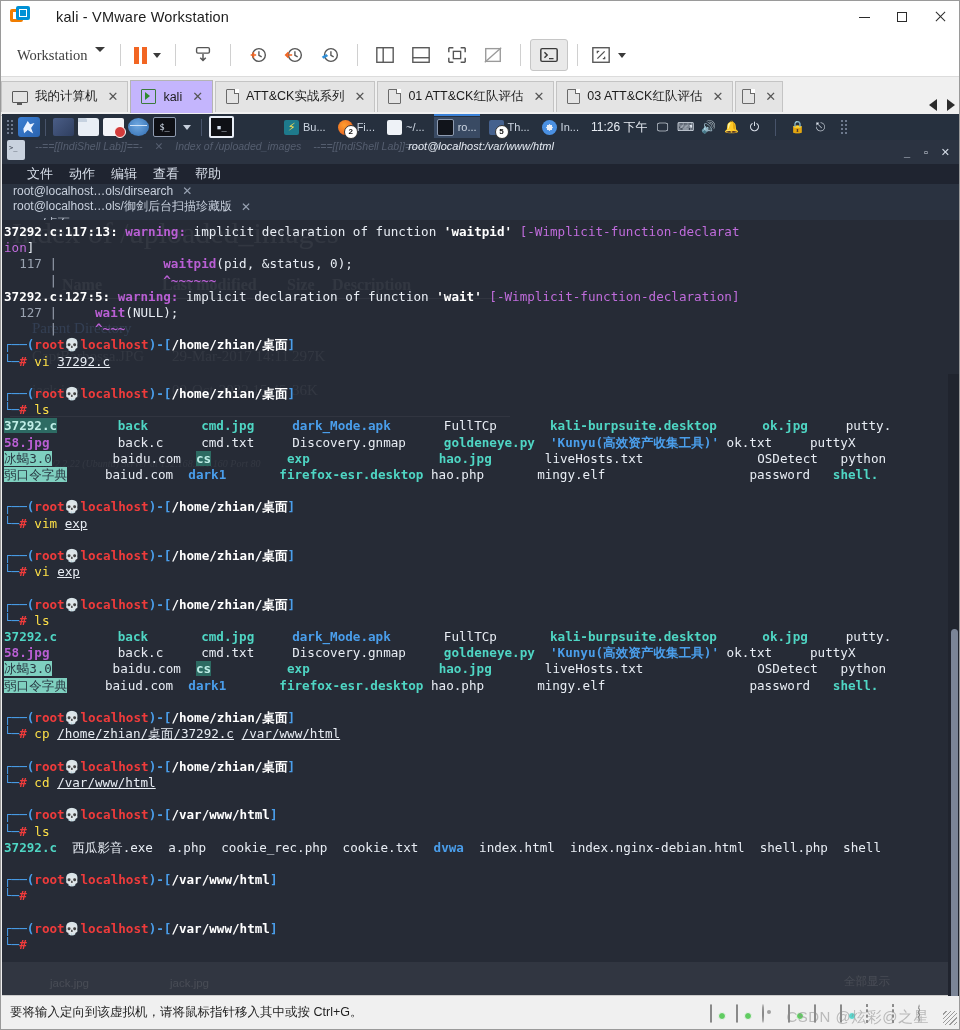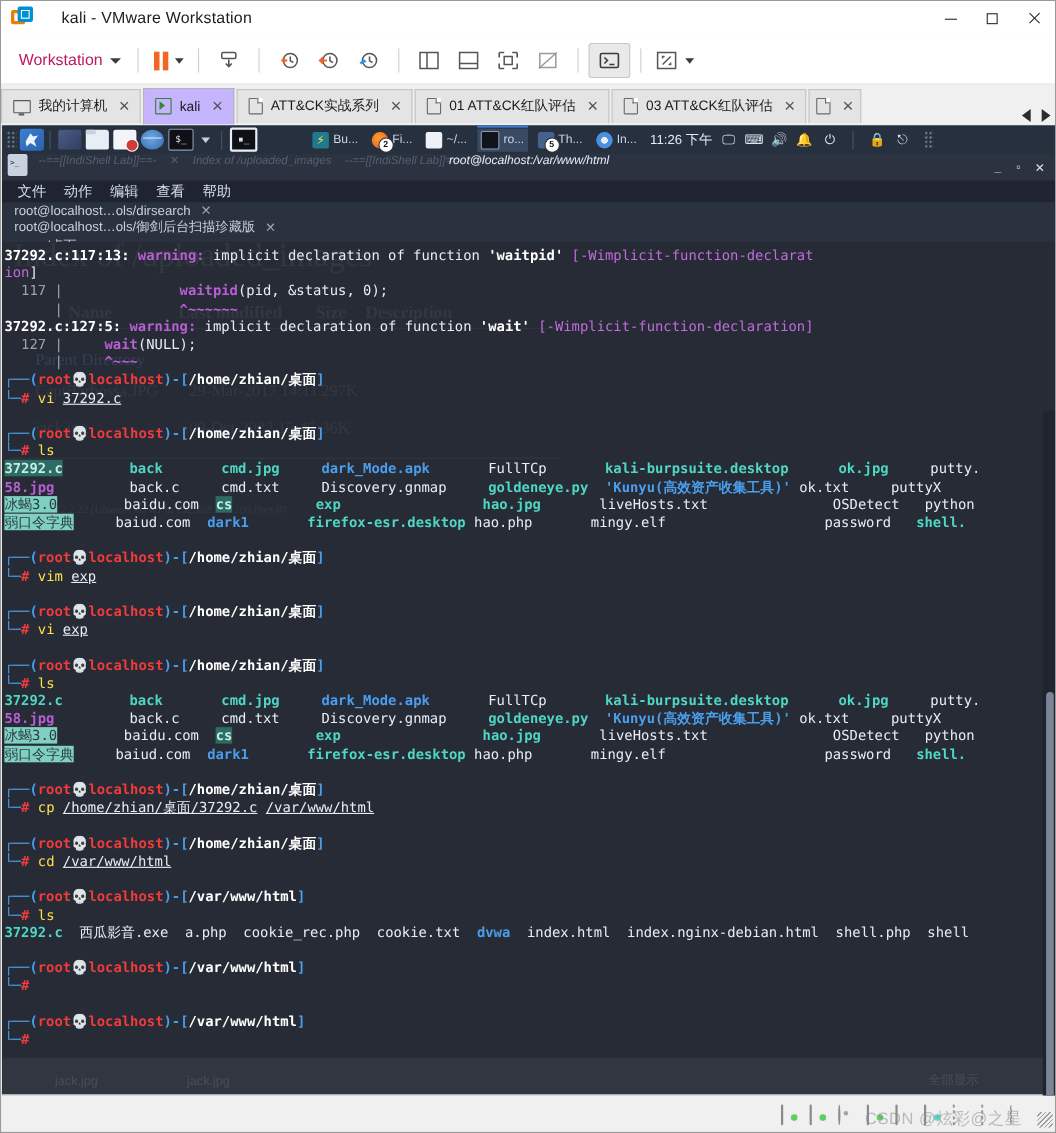--- a/index.html
+++ b/index.html
@@ -29,22 +29,22 @@
   .wb-min{width:11px;height:1px;background:#2b2b2b;}
   .wb-max{width:10px;height:10px;border:1px solid #2b2b2b;box-sizing:border-box;}
   .wb-x{position:relative;width:12px;height:12px;}
   .wb-x:before,.wb-x:after{content:"";position:absolute;left:0;top:5px;width:13px;height:1px;background:#2b2b2b;}
   .wb-x:before{transform:rotate(45deg);}
   .wb-x:after{transform:rotate(-45deg);}
 
   
   .toolbar{height:42px;background:#ffffff;display:flex;align-items:center;padding-left:10px;
            border-bottom:1px solid #dcdcdc;}
-  .tb-menu{font-size:14.5px;color:#be185d;display:flex;align-items:center;gap:7px;
-           padding:4px 6px;cursor:default;}
+  .tb-menu{font-size:14.5px;color:#404040;display:flex;align-items:flex-start;gap:7px;
+           padding:4px 6px;cursor:default;font-family:Liberation Serif, serif;}
   .caret{width:0;height:0;border-left:5px solid transparent;border-right:5px solid transparent;
          border-top:5px solid #3a3a3a;}
   .tb-sep{width:1px;height:22px;background:#d0d0d0;margin:0 9px;}
   .tb-btn{display:flex;align-items:center;justify-content:center;height:30px;min-width:30px;
           padding:0 3px;cursor:default;}
   .tb-btn.active{background:#e9e9e9;border:1px solid #c6c6c6;border-radius:3px;}
   .pause-ic{display:flex;gap:3px;}
   .pause-ic i{display:block;width:5px;height:17px;background:#f26522;}
   .mini-caret{width:0;height:0;border-left:4.5px solid transparent;border-right:4.5px solid transparent;
               border-top:5px solid #3a3a3a;margin-left:6px;}
@@ -117,21 +117,21 @@
   .term-win{position:absolute;left:0;top:26px;width:958px;height:856px;background:#1f2430;}
   .tw-title{height:24px;background:#2b3341;display:flex;align-items:flex-start;position:relative;
             color:#cfd6e2;font-size:11px;font-style:italic;}
   .tw-ico{width:18px;height:20px;margin:0 4px 0 5px;background:#c9d2de;border-radius:2px;position:relative;flex:0 0 auto;}
   .tw-ico:after{content:">_";position:absolute;left:2px;top:4px;font-family:"DejaVu Sans Mono",monospace;
                 font-size:7px;color:#2b3341;}
   .ghost-tab{color:#5d6678;font-size:10.5px;white-space:nowrap;padding:0 6px;opacity:.85;}
   .tw-center{position:absolute;left:0;right:0;text-align:center;font-size:11px;color:#e6ebf3;pointer-events:none;}
   .tw-ctrl{position:absolute;right:4px;top:0;height:24px;display:flex;align-items:center;gap:13px;
            color:#d6dde8;font-size:11px;padding-right:6px;}
-  .tw-menu{height:20px;display:flex;align-items:center;gap:16px;padding-left:14px;
+  .tw-menu{height:20px;display:flex;align-items:center;gap:16px;padding-left:25px;
            color:#d7dee9;font-size:13px;background:#1f2430;text-align:right;}
 
   .tw-tabs{height:30px;background:#262d3a;display:flex;align-items:stretch;font-size:12px;flex-direction:column;}
   .twt{display:flex;align-items:center;gap:9px;padding:0 11px;color:#c8d0dd;
        border-right:1px solid #161b24;background:#2a3240;white-space:nowrap;}
   .twt.sel{background:#323b4c;color:#ffffff;font-weight:bold;}
   .twt .x{color:#99a3b3;font-size:12px;}
 
   
   .tbody{position:absolute;left:0;top:80px;width:958px;height:776px;background:#262b36;
@@ -513,20 +513,21 @@
         <div class="dlitem" style="left:168px;">jack.jpg</div>
         <div class="dlitem" style="right:70px;">全部显示</div>
       </div>
 
       <div class="scroll-track"></div>
       <div class="scroll-thumb"></div>
     </div>
   </div>
 
   <div class="statusbar">
+    <div class="sb-txt">要将输入定向到该虚拟机，请将鼠标指针移入其中或按 Ctrl+G。</div>
     <div class="sb-icons">
       <span class="sbi"><span class="body"></span><span class="dot"></span></span>
       <span class="sbi"><span class="body"></span><span class="dot"></span></span>
       <span class="sbi circle"><span class="body"></span><span class="inner"></span></span>
       <span class="sbi"><span class="body"></span><span class="dot"></span></span>
       <span class="sbi"><span class="body"></span></span>
       <span class="sbi"><span class="body" style="width:9px;border-radius:1px;"></span><span class="dot" style="background:#2fd0c4;"></span></span>
       <span class="sbi"><span class="body" style="border-style:dashed;"></span></span>
       <span class="sbi"><span class="body" style="border-style:dashed;"></span></span>
       <span class="sbi"><span class="body" style="border-style:dashed;border-radius:50%;width:12px;height:12px;"></span></span>

